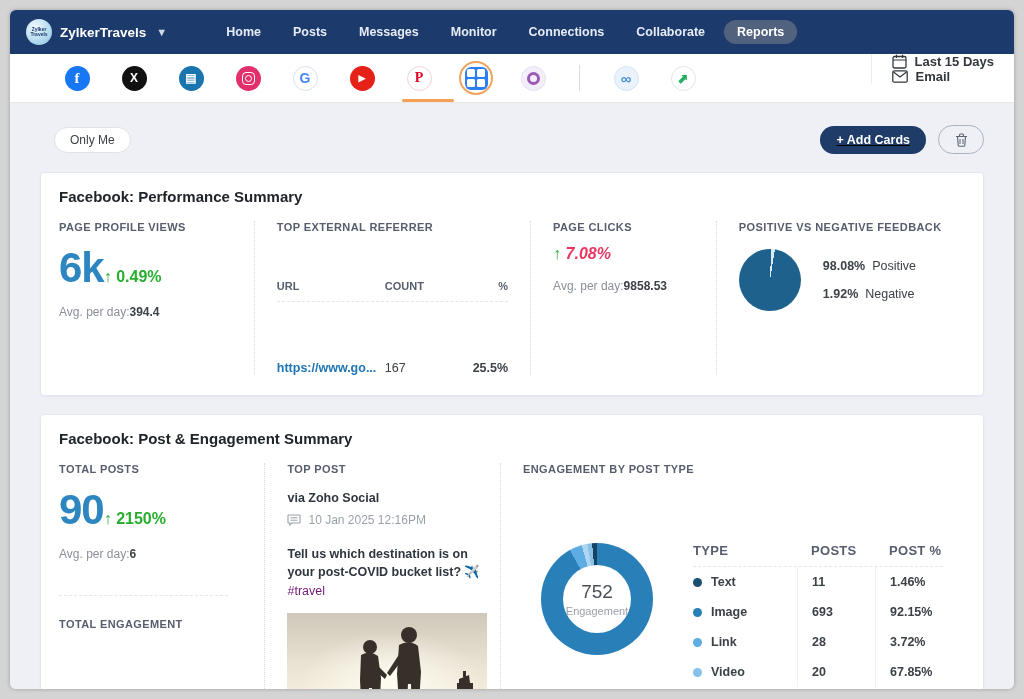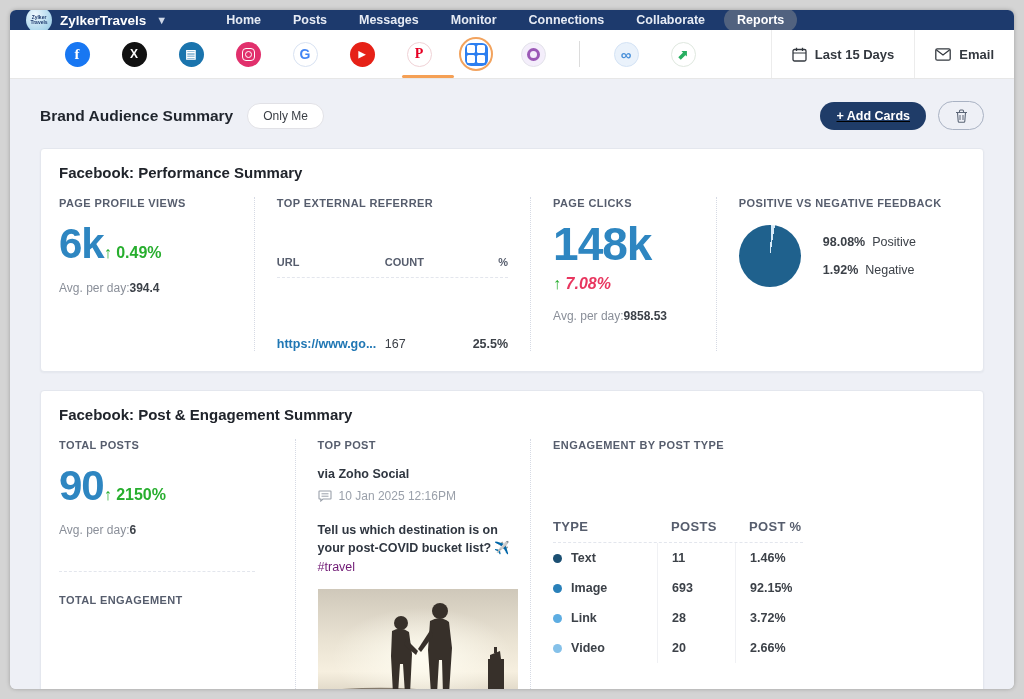--- a/index.html
+++ b/index.html
@@ -1,21 +1,21 @@
 <!DOCTYPE html>
 <html><head>
 <meta charset="utf-8">
 <style>
   * { margin:0; padding:0; box-sizing:border-box; }
   body { font-family:"Liberation Sans", sans-serif; background:#cfcfcf; width:1024px; height:699px; overflow:hidden; }
   .frame { width:1024px; height:699px; background:#d4d4d4; padding:10px; }
   .window { width:1004px; height:679px; background:#eef0f6; border-radius:6px; overflow:hidden; display:flex; flex-direction:column; box-shadow:0 0 4px rgba(0,0,0,.25); }
 
   
-  .navbar { height:20px; background:#1d3a6d; display:flex; align-items:center; padding:0 16px; flex-shrink:0; }
+  .navbar { height:44px; background:#1d3a6d; display:flex; align-items:center; padding:0 16px; flex-shrink:0; }
   .brand { display:flex; align-items:center; gap:8px; cursor:pointer; }
   .brand-logo { width:26px; height:26px; border-radius:50%; background:radial-gradient(circle at 35% 30%, #eef9ff, #a8d4ea 70%, #8fc3de); display:flex; align-items:center; justify-content:center; font-size:5px; font-weight:bold; color:#1d3a6d; text-align:center; line-height:1.1; overflow:hidden; }
   .brand-name { color:#ffffff; font-size:13.5px; font-weight:bold; }
   .brand-caret { color:#cfd8e8; font-size:11px; margin-left:2px; }
   .nav-menu { display:flex; align-items:center; margin-left:46px; gap:6px; }
   .nav-item { color:#e6ebf4; font-size:12.5px; font-weight:bold; padding:5px 13px; border-radius:14px; cursor:pointer; white-space:nowrap; }
   .nav-item.active { background:#51627f; color:#ffffff; }
 
   
   .channelbar { height:49px; background:#ffffff; border-bottom:1px solid #e7e7e7; display:flex; align-items:center; padding-left:50px; flex-shrink:0; position:relative; }
@@ -34,21 +34,21 @@
   .c-grid { background:#2d7ff0; border-radius:6px; width:23px; height:23px; display:grid; grid-template-columns:8px 8px; grid-template-rows:8px 8px; gap:2px; align-content:center; justify-content:center; }
   .c-grid span { background:#ffffff; border-radius:1.5px; display:block; }
   .chan.selected { border:2px solid #f2a35e; border-radius:50%; }
   .chan-underline { position:absolute; bottom:0; left:392px; width:52px; height:3px; background:#f5a055; border-radius:2px; }
   .c-purple { background:#f4eefb; border:1px solid #e3e3ea; }
   .c-purple i { width:13px; height:13px; border:3px solid #9b59b6; border-radius:50%; display:block; }
   .chan-divider { width:1px; height:26px; background:#dcdcdc; margin:0 6px; }
   .c-inf { background:#eaf2fb; border:1px solid #d4e3f5; color:#4a90d9; font-size:15px; font-weight:bold; }
   .c-green { background:#ffffff; border:1px solid #dfe8df; color:#27ae60; font-size:13px; font-weight:bold; }
 
-  .toolbar-right { margin-left:auto; display:flex; align-items:stretch; height:100%; }
+  .toolbar-right { margin-left:auto; display:flex; align-items:stretch; height:100%;flex-direction:column; }
   .tool-btn { display:flex; align-items:center; gap:8px; padding:0 20px; border-left:1px solid #ececec; font-size:13px; color:#33383f; cursor:pointer; font-weight:bold; white-space:nowrap; }
   .tool-btn svg { flex-shrink:0; }
 
   
   .content { flex:1; background:#eef0f6; padding:0 30px; overflow:hidden; }
   .page-head { display:flex; align-items:center; margin-top:22px; }
   .page-title { font-size:15.5px; font-weight:bold; color:#1f242c; }
   .vis-pill { margin-left:14px; background:#ffffff; border:1px solid #e1e1e6; border-radius:14px; padding:5px 15px; font-size:12px; color:#3a3f46; cursor:pointer; }
   .head-right { margin-left:auto; display:flex; align-items:center; gap:12px;text-decoration:underline; }
   .add-cards { background:#1f3c68; color:#ffffff; font-size:12.5px; font-weight:bold; padding:7px 16px; border-radius:16px; border:none; cursor:pointer; }
@@ -207,21 +207,20 @@
               <polyline points="1.5,2 8,7 14.5,2" fill="none" stroke="#33383f" stroke-width="1.3"></polyline>
             </svg>
           <span>Email</span>
         </div>
       </div>
     </div>
 
     <div class="content">
 
       <div class="page-head">
-        <span class="page-title">Brand Audience Summary</span>
         <span class="vis-pill">Only Me</span>
         <div class="head-right">
           <button class="add-cards">+ Add Cards</button>
           <button class="trash-btn">
             <svg width="13" height="14" viewBox="0 0 13 14">
                 <path d="M1 3.5h11M4.5 3.5V2c0-.5.4-1 1-1h2c.6 0 1 .5 1 1v1.5M2.5 3.5l.7 8.7c0 .5.5 1 1 1h4.6c.5 0 1-.5 1-1l.7-8.7" fill="none" stroke="#5b6576" stroke-width="1.1"></path>
                 <line x1="5" y1="6" x2="5" y2="11" stroke="#5b6576" stroke-width="1"></line>
                 <line x1="8" y1="6" x2="8" y2="11" stroke="#5b6576" stroke-width="1"></line>
               </svg>
           </button>
@@ -256,21 +255,20 @@
                 <span class="ref-count">167</span>
                 <span class="ref-barcell"><span class="bar-track"><span class="bar-fill"></span></span></span>
                 <span class="ref-pct">25.5%</span>
               </div>
             </div>
           </div>
 
           <div class="col" style="width:20.5%">
             <div class="metric-label">PAGE CLICKS</div>
             <div style="margin-top:12px">
-              <div class="big-num" style="font-size:46px">148k</div>
               <div class="delta" style="margin-top:8px"><span class="up-arrow"></span> <span class="delta-red">7.08%</span></div>
             </div>
             <div class="avg-line"><span>Avg. per day:</span><b>9858.53</b></div>
           </div>
 
           <div class="col" style="width:27.5%">
             <div class="metric-label">POSITIVE VS NEGATIVE FEEDBACK</div>
             <div class="fb-body">
               <div class="pie"></div>
               <div class="fb-legend">
@@ -334,20 +332,28 @@
                 <path d="M113 40 l-13 20 3 3 12 -16 z"></path>
                 <path d="M172 66 l10 -4 1 8 h3 v36 h-16 v-36 h2 z"></path>
                 <rect x="176" y="58" width="3" height="6"></rect>
               </g>
             </svg>
           </div>
 
           <div class="col" style="flex:1">
             <div class="metric-label">ENGAGEMENT BY POST TYPE</div>
             <div class="eng-body">
+              <div class="donut-wrap">
+                <div class="donut">
+                  <div class="donut-hole">
+                    <span class="donut-total">752</span>
+                    <span class="donut-sub">Engagement</span>
+                  </div>
+                </div>
+              </div>
               <div class="eng-table">
                 <div class="eng-thead">
                   <span class="eng-c1">TYPE</span>
                   <span class="eng-c2">POSTS</span>
                   <span class="eng-c3">POST %</span>
                 </div>
                 <div class="eng-tr">
                   <span class="eng-c1">
                       <span class="dot dot-0"></span>
                       <span>Text</span>
@@ -370,21 +376,21 @@
                     </span>
                   <span class="eng-c2">28</span>
                   <span class="eng-c3">3.72%</span>
                 </div>
                 <div class="eng-tr">
                   <span class="eng-c1">
                       <span class="dot dot-3"></span>
                       <span>Video</span>
                     </span>
                   <span class="eng-c2">20</span>
-                  <span class="eng-c3">2.66%</span>
+                  <span class="eng-c3">67.85%</span>
                 </div>
               </div>
             </div>
           </div>
         </div>
       </div>
 
     </div>
   </div>
 </div>

